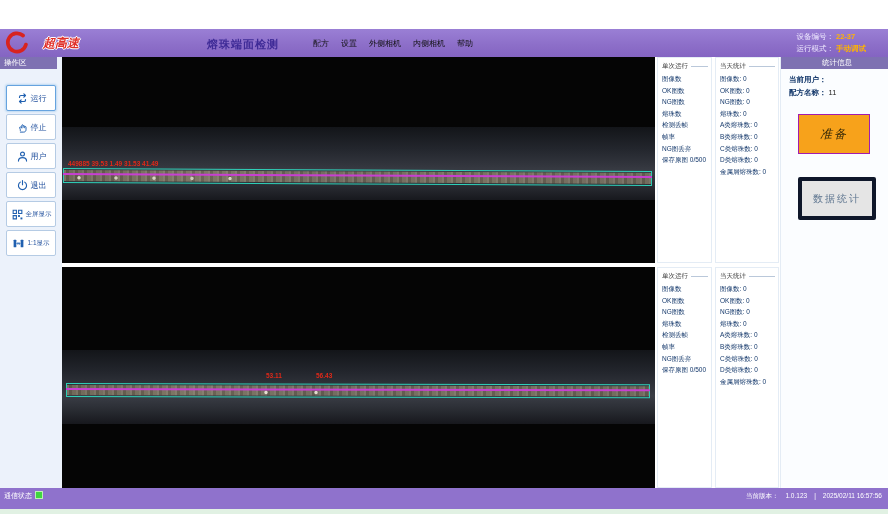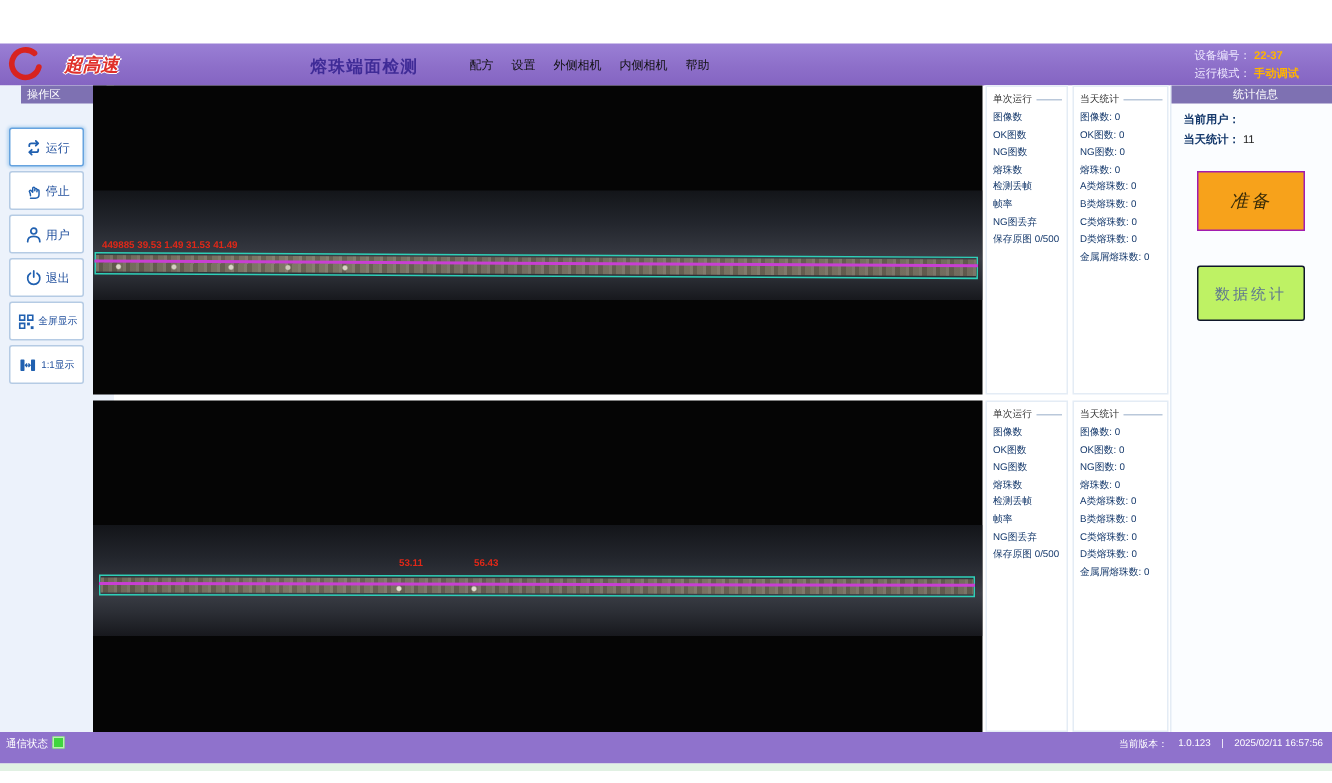--- a/index.html
+++ b/index.html
@@ -24,21 +24,21 @@
     text-shadow:1px 0 #fff,-1px 0 #fff,0 1px #fff,0 -1px #fff;white-space:nowrap;margin-left:14px;}
   .apptitle{position:absolute;left:58px;top:5px;font-size:15px;font-weight:bold;color:#fff;letter-spacing:.5px;white-space:nowrap;}
   .subtitle{position:absolute;left:207px;top:8px;font-size:11px;font-weight:bold;color:#3f2b97;letter-spacing:1px;white-space:nowrap;}
   .menu{position:absolute;left:313px;top:0;height:28px;display:flex;align-items:center;gap:12px;}
   .menu a{font-size:8px;color:#101010;text-decoration:none;white-space:nowrap;cursor:default;}
   .devinfo{position:absolute;right:22px;top:2px;font-size:7.5px;line-height:12px;white-space:nowrap;}
   .devinfo .lbl{color:#efe9ff;}
   .devinfo .val{color:#ffb400;font-weight:bold;}
 
   
-  .sidebar{position:absolute;top:57px;left:0;width:62px;height:431px;background:#ecf2fb;padding-left:14px;}
+  .sidebar{position:absolute;top:57px;left:0;width:62px;height:431px;background:#ecf2fb;}
   .panel-h{height:12px;line-height:12px;background:#7e71b2;color:#fff;font-size:7.5px;padding-left:4px;}
   .sidebar .panel-h{width:53px;}
   .sbtn{position:absolute;left:6px;width:50px;height:26px;background:#fff;border:1px solid #b5cbe4;border-radius:2px;
     display:flex;align-items:center;justify-content:center;gap:2px;color:#1f4e9c;font-size:8px;box-sizing:border-box;cursor:default;}
   .sbtn.small{font-size:6.5px;}
   .sbtn.active{border-color:#66a3df;box-shadow:0 0 2px 1px #bcd8f2;}
   .sbtn svg{width:13px;height:13px;flex:0 0 auto;}
 
   
   .viewport{position:absolute;left:62px;width:593px;background:#050505;overflow:hidden;}
@@ -84,21 +84,21 @@
   .srow{font-size:6.5px;line-height:11.6px;color:#14386b;padding-left:4px;white-space:nowrap;}
 
   
   .info{position:absolute;top:57px;left:780px;width:108px;height:431px;background:#fbfdff;border-left:1px solid #e4ecf5;box-sizing:border-box;}
   .info .panel-h{width:104px;text-align:center;}
   .irow{font-size:7.5px;line-height:13px;padding-left:8px;white-space:nowrap;}
   .irow .lbl{color:#14386b;font-weight:bold;}
   .irow .val{color:#222;}
   .btn-prepare{position:absolute;left:17px;top:57px;width:70px;height:38px;background:#f7a21b;border:1px solid #a21caf;
     display:flex;align-items:center;justify-content:center;font-size:12px;color:#3a2c08;letter-spacing:2px;cursor:default;font-style:italic;}
-  .btn-datastat{position:absolute;left:17px;top:120px;width:70px;height:35px;background:#bef264;border:1px solid #0f172a;border-radius:2px;
+  .btn-datastat{position:absolute;left:17px;top:120px;width:70px;height:35px;background:#e5e5e5;border:4px solid #0f172a;border-radius:2px;
     display:flex;align-items:center;justify-content:center;font-size:10px;color:#5f7690;letter-spacing:2px;cursor:default;}
 
   
   .statusbar{position:absolute;top:488px;left:0;width:888px;height:21px;background:#8f72cc;}
   .statusbar .comm{position:absolute;left:4px;top:3px;font-size:7px;color:#fff;white-space:nowrap;}
   .led{position:absolute;left:35px;top:3px;width:8px;height:8px;background:#3fd53f;border:1px solid #bdf0b4;box-sizing:border-box;}
   .statusbar .right{position:absolute;right:6px;top:4px;display:flex;gap:7px;font-size:6.5px;color:#fff;white-space:nowrap;}
   .greenstrip{position:absolute;top:509px;left:0;width:888px;height:5px;background:#e1f1e3;}
 </style>
 </head>
@@ -266,21 +266,21 @@
     </div>
   </div>
 
   <aside class="info">
     <div class="panel-h">统计信息</div>
     <div class="irow" style="margin-top:4px">
       <span class="lbl">当前用户：</span>
       <span class="val"></span>
     </div>
     <div class="irow">
-      <span class="lbl">当天统计：</span>
+      <span class="lbl">配方名称：</span>
       <span class="val">11</span>
     </div>
     <div class="btn-prepare">准备</div>
     <div class="btn-datastat">数据统计</div>
   </aside>
 
   <div class="statusbar">
     <span class="comm">通信状态：</span>
     <span class="led"></span>
     <div class="right">

